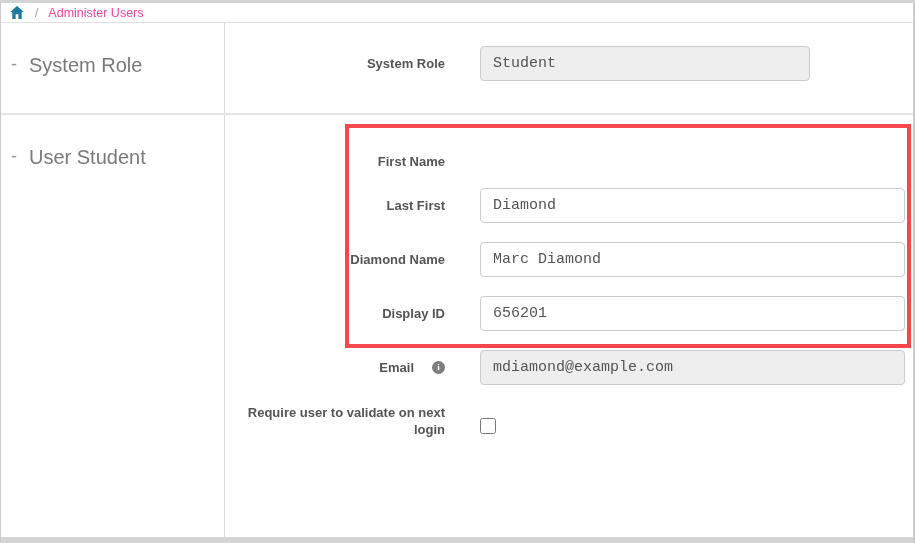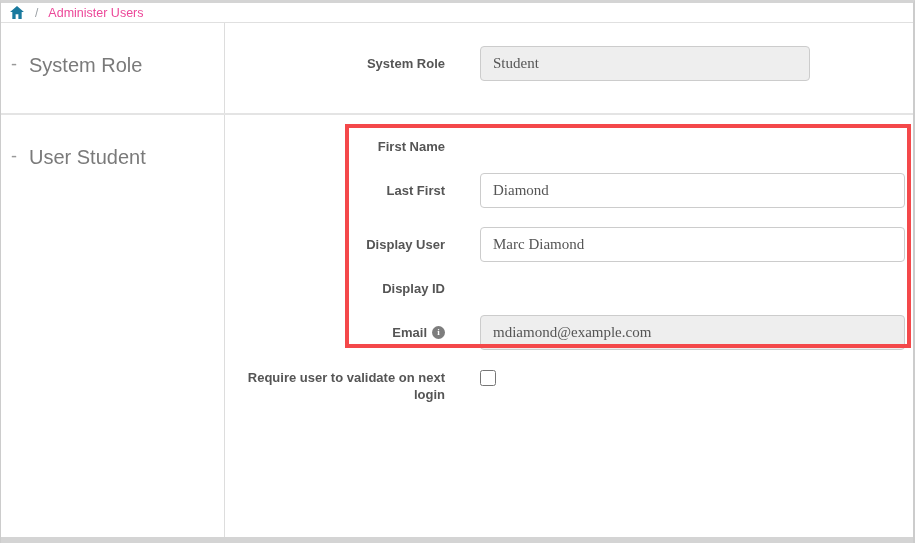--- a/index.html
+++ b/index.html
@@ -36,21 +36,21 @@
   .section-1 { height: 92px; border-bottom: 2px solid #e4e4e4; }
   .section-2 { flex: 1; }
   .sidebar-cell {
     width: 224px;
     flex: 0 0 224px;
     border-right: 1px solid #dddddd;
     padding: 30px 0 0 10px;
   }
   .content-cell { flex: 1; }
   .section-1 .content-cell { padding-top: 23px; }
-  .section-2 .content-cell { padding-top: 24px; }
+  .section-2 .content-cell { padding-top: 24px; margin-top: 15px; }
 
   .side-heading {
     display: flex;
     align-items: flex-start;
     color: #7a7a7a;
     font-size: 20px;
     cursor: pointer;
   }
   .collapse-dash {
     color: #999;
@@ -77,43 +77,43 @@
   }
   .row-control { margin-left: 35px; }
   .text-input {
     height: 35px;
     width: 425px;
     border: 1px solid #cccccc;
     border-radius: 4px;
     background: #ffffff;
     color: #555555;
     font-size: 15px;
-    font-family: Liberation Serif, serif;
+    font-family: Liberation Mono, monospace;
     padding: 0 12px;
     outline: none;
   }
   .text-input.narrow { width: 330px; }
   .text-input.disabled { background: #eeeeee; color: #555555; }
 
-  .label-inline { display: inline-flex; align-items: center; justify-content: flex-end; gap: 5px; }
+  .label-inline { display: inline-flex; align-items: center; justify-content: flex-end; gap: 18px; }
   .info-icon {
     display: inline-flex;
     align-items: center;
     justify-content: center;
     width: 13px; height: 13px;
     border-radius: 50%;
     background: #7d7d7d;
     color: #ffffff;
     font-size: 9px;
     font-weight: bold;
     font-family: "Liberation Serif", serif;
     cursor: pointer;
   }
 
-  .checkbox-row { align-items: flex-start; }
+  .checkbox-row { align-items: flex-end; }
   .checkbox-row .row-label { line-height: 17px; }
   .checkbox-input {
     width: 16px; height: 16px;
     margin-top: 1px;
     accent-color: #ffffff;
     cursor: pointer;
   }
 
   
   .highlight-rect {
@@ -184,28 +184,31 @@
         </div>
 
         <div class="form-row">
           <span class="row-label">Last First</span>
           <span class="row-control">
             <input class="text-input" type="text" value="Diamond" style="">
           </span>
         </div>
 
         <div class="form-row">
-          <span class="row-label">Display User</span>
+          <span class="row-label">Diamond Name</span>
           <span class="row-control">
             <input class="text-input" type="text" value="Marc Diamond" style="">
           </span>
         </div>
 
         <div class="form-row">
           <span class="row-label">Display ID</span>
+          <span class="row-control">
+            <input class="text-input" type="text" value="656201" style="">
+          </span>
         </div>
 
         <div class="form-row">
           <span class="row-label">
             <span class="label-inline">
               <span>Email</span>
               <span class="info-icon">i</span>
             </span>
           </span>
           <span class="row-control">

